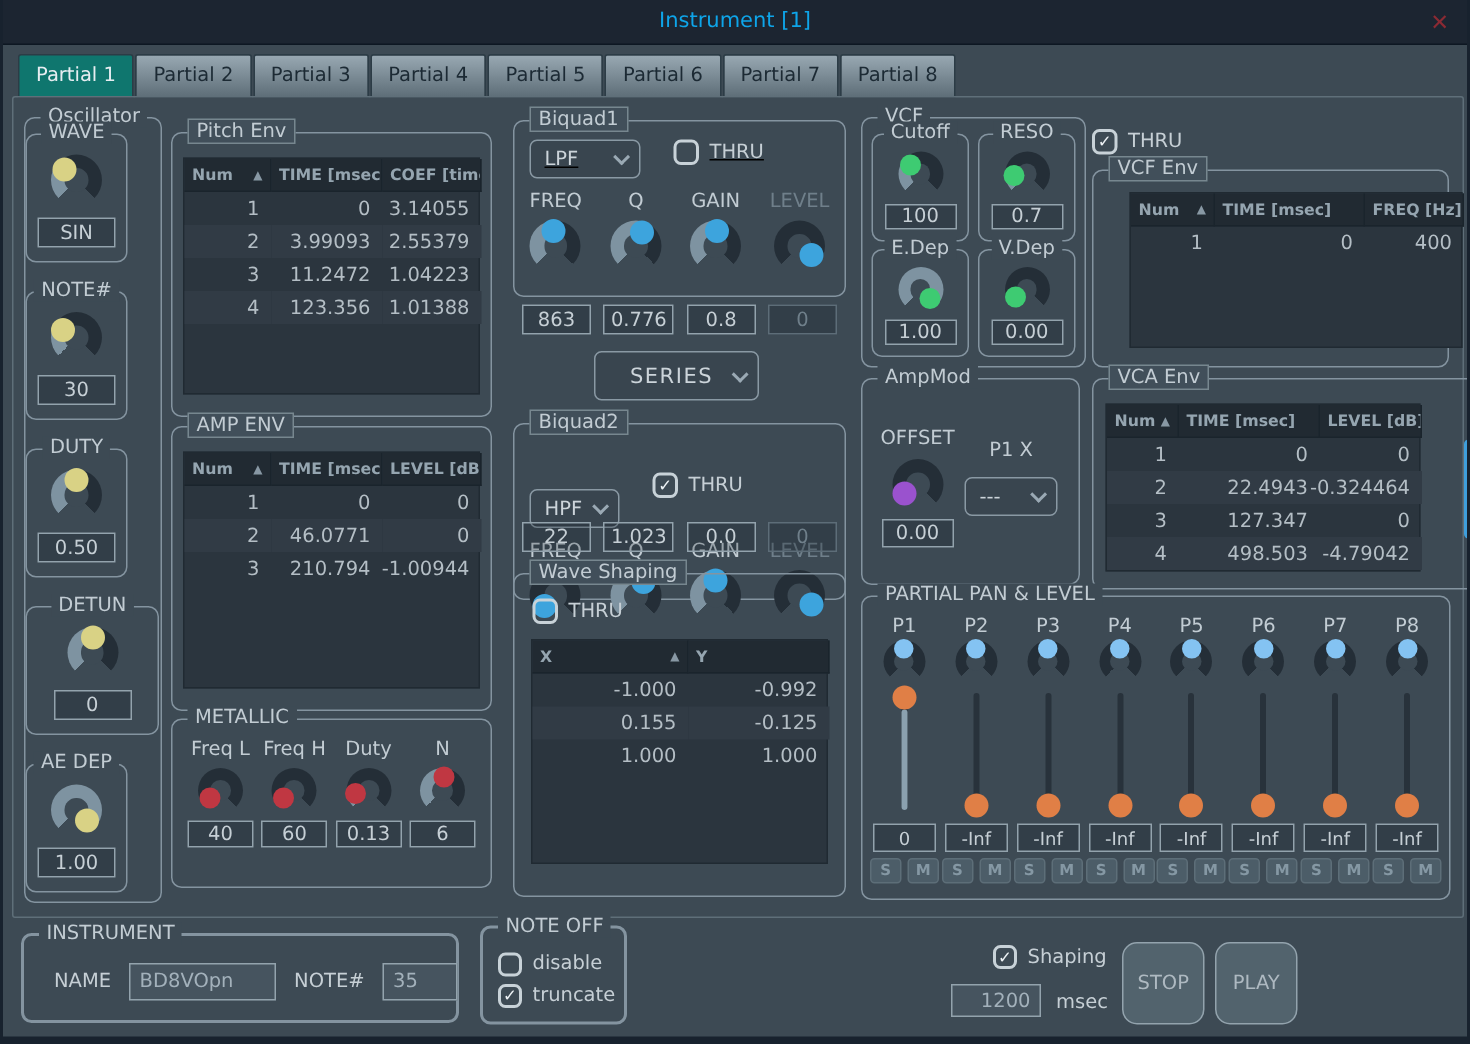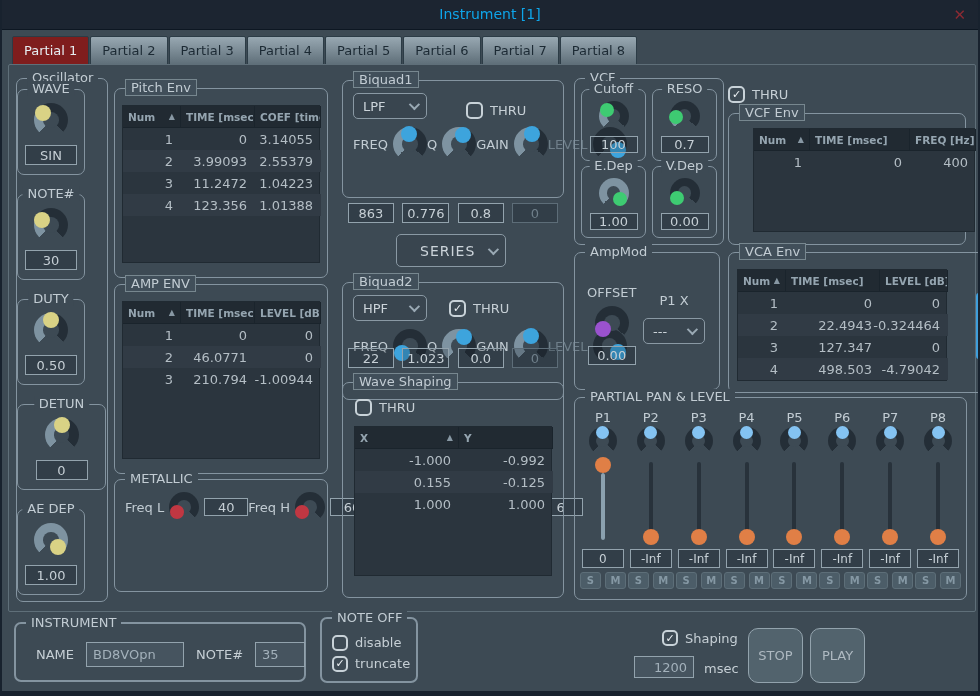--- a/index.html
+++ b/index.html
@@ -8,21 +8,21 @@
   #window { position:relative; width:980px; height:696px; background:#3d4a54; overflow:hidden;
             border-left:2px solid #18222e; border-right:2px solid #18222e; border-bottom:5px solid #18222e; }
   
   .titlebar { position:absolute; left:-2px; top:0; width:980px; height:30px; background:#1c2531; border-bottom:1px solid #0d1722; }
   .titlebar .title { position:absolute; left:0; right:0; top:6px; text-align:center; color:#0ea5e9; font-size:14px; }
   .titlebar .close { position:absolute; right:14px; top:6px; color:#8b2a33; font-size:15px; font-weight:bold; cursor:default; }
   
   #tab-bar { position:absolute; left:10px; top:36px; display:flex; }
   .tab { height:29px; padding:0 11px; display:flex; align-items:center; font-size:13px; color:#1c2a34;
          background:linear-gradient(#98a8b2,#5f6f79); border:1px solid #2c3c46; border-radius:2px 2px 0 0; margin-right:1px; }
-  .tab.active { background:#7f1d1d; color:#e6edf1; }
+  .tab.active { background:#0f766e; color:#e6edf1; }
   
   .panel { position:absolute; left:6px; top:64px; width:968px; height:548px; border:1px solid #5f6f79; border-radius:2px; }
   
   .group { position:absolute; border:1px solid #8494a0; border-radius:7px; }
   .glabel { position:absolute; top:-9px; left:10px; background:#3d4a54; padding:0 5px; color:#c2ccd3; font-size:13px; white-space:nowrap; }
   .glabel.boxed { background:#414f5a; border:1px solid #77878f; padding:0 5px; top:-10px; }
   
   .knob { position:relative; flex:none; }
   .k34 { width:34px; height:34px; } .k30 { width:30px; height:30px; } .k28 { width:28px; height:28px; }
   .knob .ring { position:absolute; inset:0; border-radius:50%; }
@@ -54,21 +54,21 @@
             color:#ccd4da; font-size:13px; padding:0 9px; background:rgba(0,0,0,.06); }
   .chev { width:8px; height:8px; border-right:2px solid #9aa9b4; border-bottom:2px solid #9aa9b4;
           transform:rotate(45deg) translateY(-2px); flex:none; }
   .cbrow { display:flex; align-items:center; gap:7px; }
   .checkbox { width:17px; height:17px; border:2px solid #c8d2d8; border-radius:5px; display:flex; align-items:center;
               justify-content:center; flex:none; }
   .checkbox .tick { color:#eef3f6; font-size:11px; font-weight:bold; line-height:1; }
   .cblabel { color:#c6cfd5; font-size:13px; }
   
   .krow { display:flex; justify-content:space-between; padding:0 10px; }
-  .kcol { display:flex; flex-direction:row; align-items:center; gap:5px; }
+  .kcol { display:flex; flex-direction:column; align-items:center; gap:5px; }
   
   #pan-channels { position:absolute; left:4px; right:4px; top:12px; bottom:4px; display:flex; justify-content:space-around; }
   .strip { display:flex; flex-direction:column; align-items:center; width:44px; }
   .strip .plabel { color:#c2ccd3; font-size:13px; height:17px; }
   .vslider { position:relative; width:16px; height:88px; margin-top:2px; }
   .vslider .track { position:absolute; left:6px; top:5px; bottom:5px; width:4px; background:#28323b; border-radius:2px; }
   .vslider .fill { position:absolute; left:6px; width:4px; bottom:5px; background:#8ba1af; border-radius:2px; }
   .vslider .handle { position:absolute; left:0; width:16px; height:16px; border-radius:50%; background:#e07f46; }
   .strip .vbox { min-width:42px; height:19px; font-size:12px; margin-top:4px; }
   .smrow { display:flex; gap:4px; margin-top:4px; }
@@ -228,21 +228,21 @@
             <div class="ring" style="background: conic-gradient(from 225deg, rgb(126, 147, 161) 0deg, rgb(126, 147, 161) 143.1deg, rgb(36, 46, 55) 143.1deg, rgb(36, 46, 55) 270deg, rgba(0, 0, 0, 0) 270deg, rgba(0, 0, 0, 0) 360deg);"></div>
             <div class="dot" style="height: 14px; width: 14px; left: calc(50% - 5.7px); top: calc(50% - 15.9px); background: rgb(192, 55, 66);"></div>
           </div>
         <div class="vbox" style="height:18px;min-width:44px;">6</div>
       </div>
     </div>
   </div>
 
   <div class="group" style="left:340px;top:80px;width:222px;height:118px;">
     <span class="glabel boxed">Biquad1</span>
-    <div style="display:flex;align-items:flex-end;gap:39px;margin:12px 0 8px 10px;">
+    <div style="display:flex;align-items:flex-start;gap:22px;margin:12px 0 8px 10px;text-decoration:underline;">
       <div class="select" style="width:74px;height:26px;">
         <span>LPF</span>
           <span class="chev"></span>
       </div>
       <div class="cbrow">
         <div class="checkbox">
             <span class="tick" style="visibility: hidden;">✓</span>
           </div>
         <span class="cblabel">THRU</span>
       </div>
@@ -286,21 +286,21 @@
   </div>
 
   <div class="select" style="position:absolute;left:394px;top:234px;width:110px;height:33px;font-size:14px;letter-spacing:1px;">
     <span style="margin-left:14px;">SERIES</span>
       <span class="chev"></span>
   </div>
 
   <div class="group" style="left:340px;top:282px;width:222px;height:118px;">
     <span class="glabel boxed">Biquad2</span>
     <div style="display:flex;align-items:center;gap:22px;margin:12px 0 8px 10px;">
-      <div class="select" style="width:74px;height:26px;">
+      <div class="select" style="width:60px;height:26px;margin-top:31px;">
         <span>HPF</span>
           <span class="chev"></span>
       </div>
       <div class="cbrow">
         <div class="checkbox">
             <span class="tick">✓</span>
           </div>
         <span class="cblabel">THRU</span>
       </div>
     </div>

